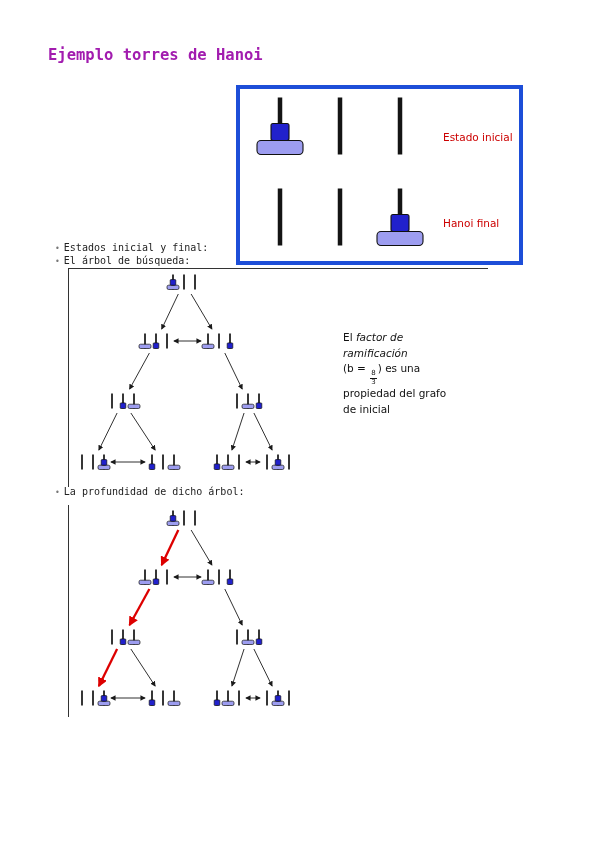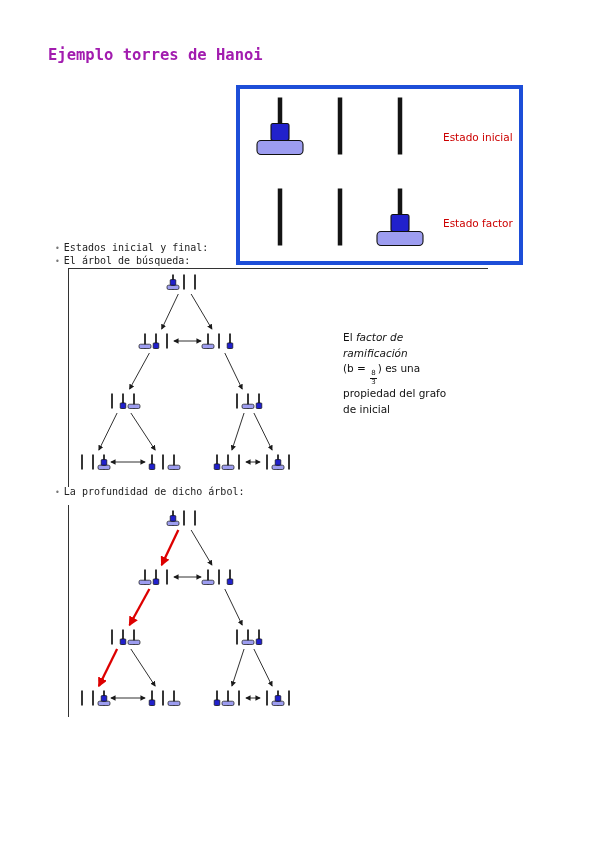--- a/index.html
+++ b/index.html
@@ -46,21 +46,21 @@
         </g>
         <g>
           <rect x="37.75" y="99.5" width="4.5" height="57" fill="#141414"></rect>
           <rect x="97.75" y="99.5" width="4.5" height="57" fill="#141414"></rect>
           <rect x="157.75" y="99.5" width="4.5" height="57" fill="#141414"></rect>
           <rect x="137" y="142.5" width="46" height="14" rx="4" fill="#9d9df0" stroke="#101010" stroke-width="1.1"></rect>
           <rect x="151" y="125.5" width="18" height="17" rx="2" fill="#2121cc" stroke="#101010" stroke-width="1.1"></rect>
         </g>
       </svg>
     <span class="red-label" style="top:42px">Estado inicial</span>
-    <span class="red-label" style="top:128px">Estado factor</span>
+    <span class="red-label" style="top:128px">Hanoi final</span>
   </div>
 
   <div class="bullet" style="top:243px">
     <span class="dot"></span>
     <span>Estados inicial y final:</span>
   </div>
   <div class="bullet" style="top:256px">
     <span class="dot"></span>
     <span>El árbol de búsqueda:</span>
   </div>

